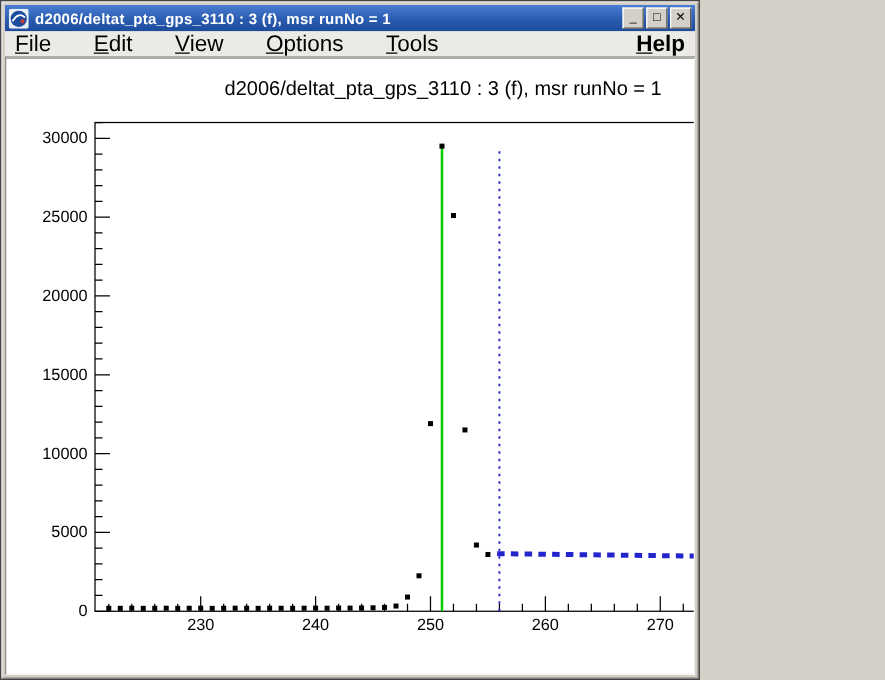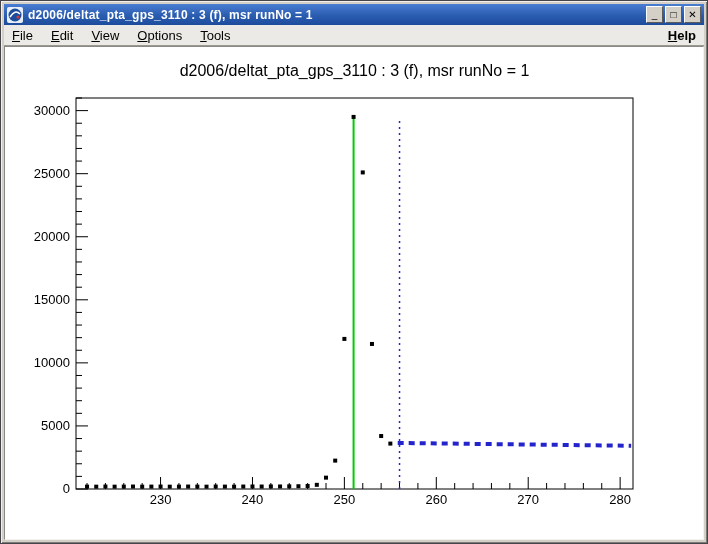--- a/index.html
+++ b/index.html
@@ -3,21 +3,21 @@
 <meta charset="utf-8">
 <style>
   html,body { margin:0; padding:0; }
   body {
     width:708px; height:544px;
     font-family:"Liberation Sans", sans-serif;
     background:#d4d0c8;
     overflow:hidden;
   }
   .window {
-    position:relative; width:708px; height:544px; box-sizing:border-box;
+    position:relative; width:560px; height:544px; box-sizing:border-box;
     background:#d4d0c8;
     border:1px solid #46464a;
     box-shadow: inset 1px 1px 0 #f2f0ec, inset -1px -1px 0 #7c7c76;
   }
   .titlebar {
     position:absolute; left:3px; top:3px; right:3px; height:21px;
     background:linear-gradient(180deg,#4a7ed2 0%, #2a5cb0 55%, #1d4c9c 100%);
     display:flex; align-items:center; gap:5px; padding:0 3px;
   }
   .app-icon { width:16px; height:16px; flex:0 0 auto; display:block; }
@@ -30,22 +30,22 @@
     width:17px; height:17px; padding:0; margin:0;
     background:#d4d0c8; color:#000;
     border:1px solid; border-color:#ffffff #5a5a5a #5a5a5a #ffffff;
     font-size:10px; line-height:15px; text-align:center; cursor:default;
     font-family:"Liberation Sans", sans-serif;
   }
   .menubar {
     position:absolute; left:3px; top:24px; right:3px; height:20px;
     background:#eceae6;
     border-bottom:1px solid #9a9890;
-    display:flex; align-items:center; padding:0 8px; gap:18px;
-    font-size:13px; color:#000;
+    display:flex; align-items:center; padding:0 8px; gap:34px;
+    font-size:18px; color:#000;
   }
   .menu-item { cursor:default; }
   .menu-item.right { margin-left:auto;font-weight:bold; }
   .canvas {
     position:absolute; left:3px; top:45px; right:3px; bottom:3px;
     background:#ffffff;
     border:1px solid; border-color:#8a8a86 #f4f2ee #f4f2ee #8a8a86;
     overflow:hidden;
   }
   svg text { font-family:"Liberation Sans", sans-serif; fill:#000; }

